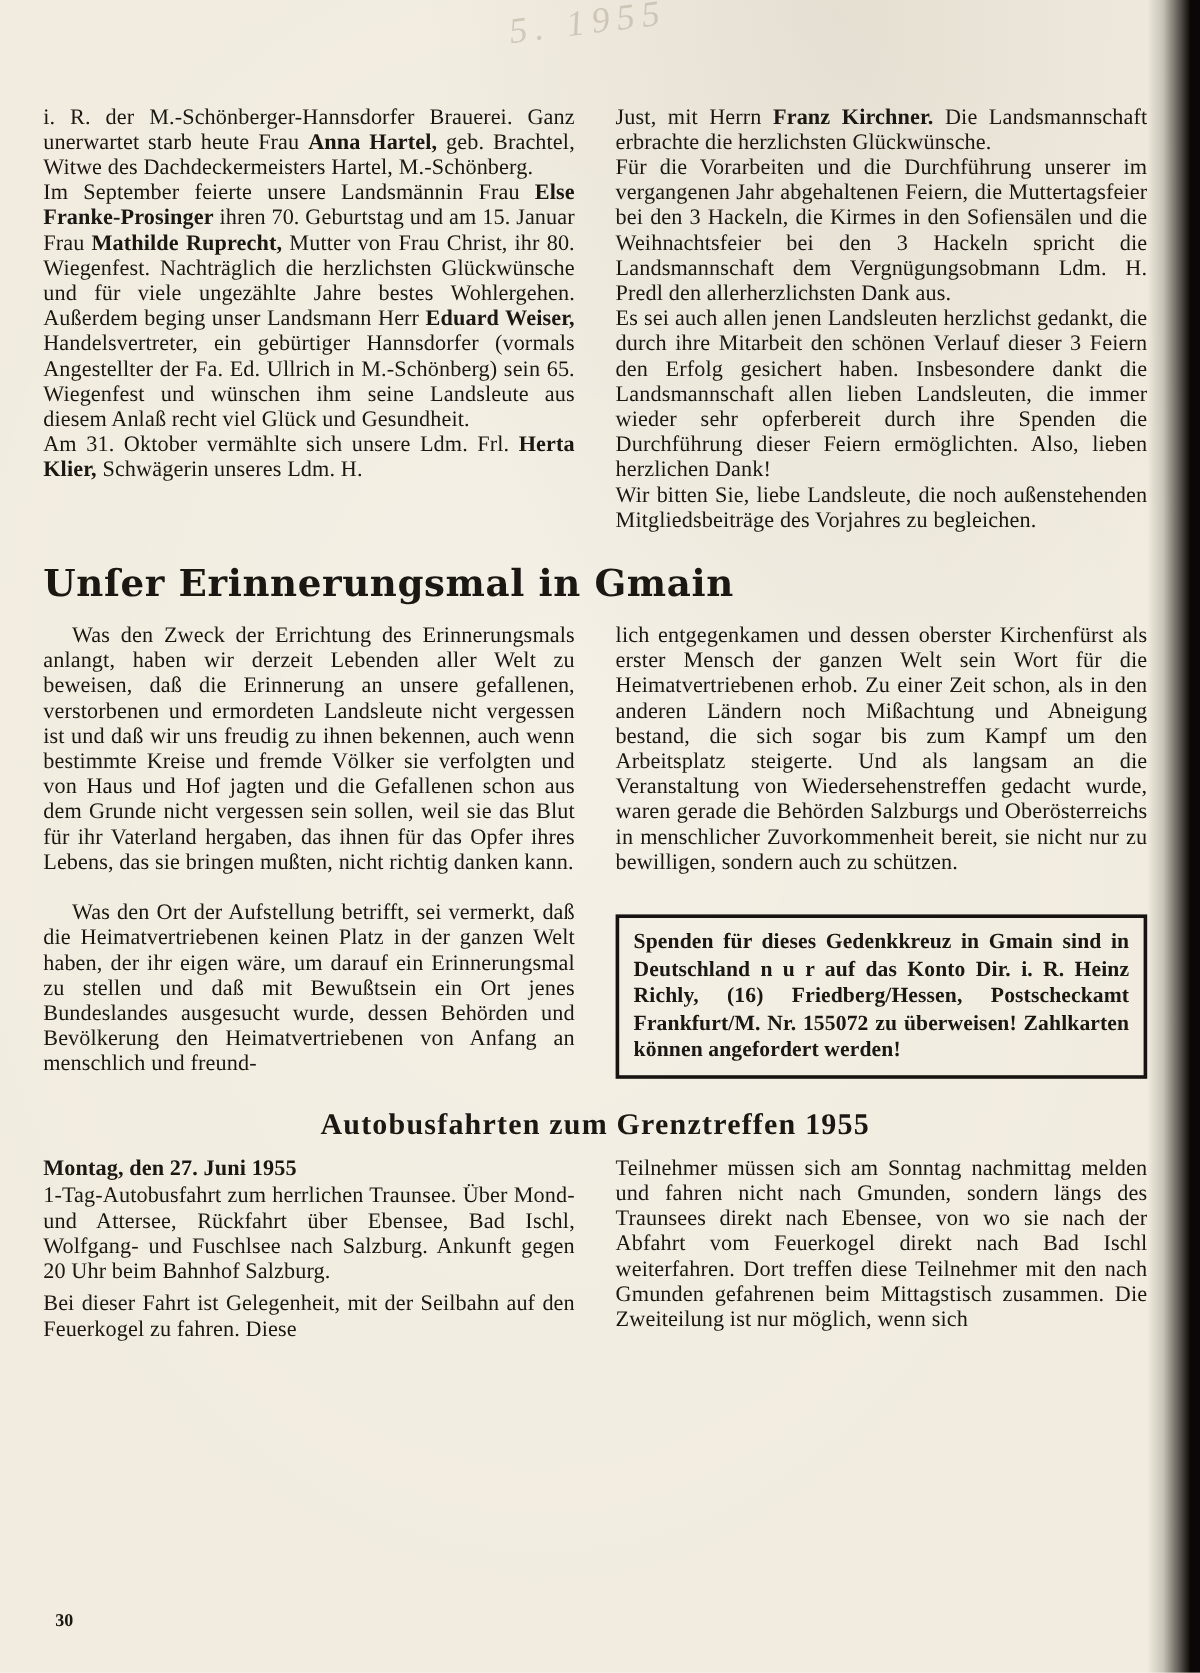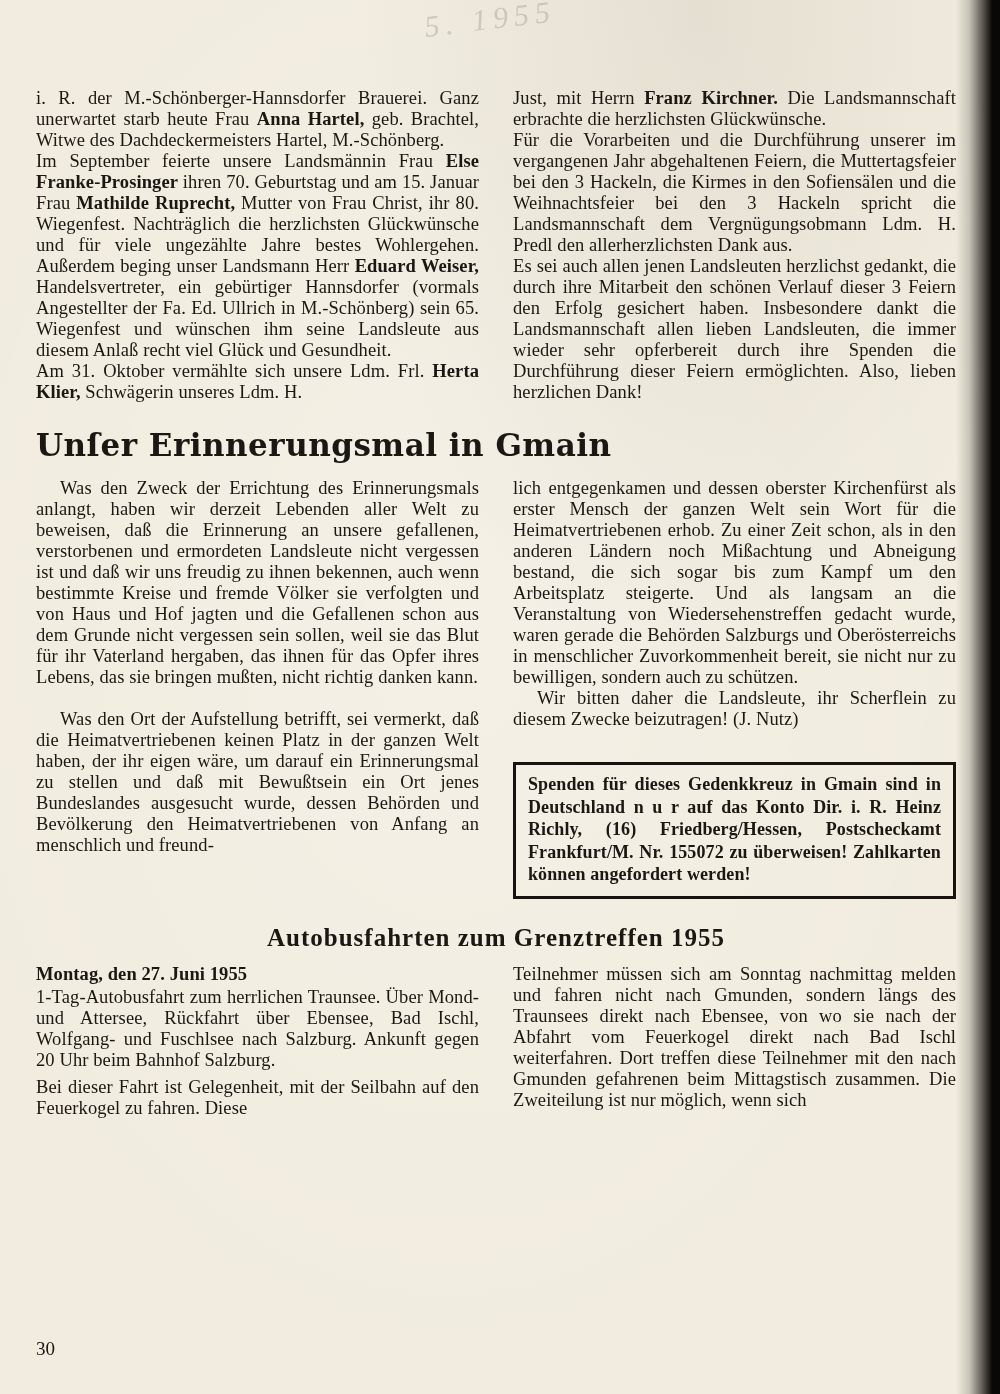--- a/index.html
+++ b/index.html
@@ -71,22 +71,22 @@
   .donation-box {
     margin-top: 32px;
     border: 3px solid #171310;
     padding: 8px 12px 10px 12px;
     font-weight: 700;
     font-size: 18px;
     line-height: 22.5px;
     text-align: justify;
   }
   .pageno {
-    position: absolute; left: 36px; bottom: 34px;
-    font-size: 19px; font-weight: 400;
+    position: absolute; left: 46px; bottom: 34px;
+    font-size: 15px; font-weight: 700;
   }
 </style>
 </head>
 <body>
 
 <div class="page">
 
   <div class="handwriting">5. 1955</div>
 
   <div class="content">
@@ -94,33 +94,33 @@
     <div class="cols">
       <div class="col">
         <p class="p"><span>i. R. der M.-Schönberger-Hannsdorfer Brauerei. Ganz unerwartet starb heute Frau </span><span class="b">Anna Hartel,</span><span> geb. Brachtel, Witwe des Dachdeckermeisters Hartel, M.-Schönberg.</span></p>
         <p class="p"><span>Im September feierte unsere Landsmännin Frau </span><span class="b">Else Franke-Prosinger</span><span> ihren 70. Geburtstag und am 15. Januar Frau </span><span class="b">Mathilde Ruprecht,</span><span> Mutter von Frau Christ, ihr 80. Wiegenfest. Nachträglich die herzlichsten Glückwünsche und für viele ungezählte Jahre bestes Wohlergehen. Außerdem beging unser Landsmann Herr </span><span class="b">Eduard Weiser,</span><span> Handelsvertreter, ein gebürtiger Hannsdorfer (vormals Angestellter der Fa. Ed. Ullrich in M.-Schönberg) sein 65. Wiegenfest und wünschen ihm seine Landsleute aus diesem Anlaß recht viel Glück und Gesundheit.</span></p>
         <p class="p"><span>Am 31. Oktober vermählte sich unsere Ldm. Frl. </span><span class="b">Herta Klier,</span><span> Schwägerin unseres Ldm. H.</span></p>
       </div>
       <div class="col">
         <p class="p"><span>Just, mit Herrn </span><span class="b">Franz Kirchner.</span><span> Die Landsmannschaft erbrachte die herzlichsten Glückwünsche.</span></p>
         <p class="p"><span>Für die Vorarbeiten und die Durchführung unserer im vergangenen Jahr abgehaltenen Feiern, die Muttertagsfeier bei den 3 Hackeln, die Kirmes in den Sofiensälen und die Weihnachtsfeier bei den 3 Hackeln spricht die Landsmannschaft dem Vergnügungsobmann Ldm. H. Predl den allerherzlichsten Dank aus.</span></p>
         <p class="p"><span>Es sei auch allen jenen Landsleuten herzlichst gedankt, die durch ihre Mitarbeit den schönen Verlauf dieser 3 Feiern den Erfolg gesichert haben. Insbesondere dankt die Landsmannschaft allen lieben Landsleuten, die immer wieder sehr opferbereit durch ihre Spenden die Durchführung dieser Feiern ermöglichten. Also, lieben herzlichen Dank!</span></p>
+        <p class="p"><span>Wir bitten Sie, liebe Landsleute, die noch außenstehenden Mitgliedsbeiträge des Vorjahres zu begleichen.</span></p>
       </div>
     </div>
 
     <h1 class="fraktur">Unſer Erinnerungsmal in Gmain</h1>
 
     <div class="cols">
       <div class="col">
         <p class="p indent"><span>Was den Zweck der Errichtung des Erinnerungsmals anlangt, haben wir derzeit Lebenden aller Welt zu beweisen, daß die Erinnerung an unsere gefallenen, verstorbenen und ermordeten Landsleute nicht vergessen ist und daß wir uns freudig zu ihnen bekennen, auch wenn bestimmte Kreise und fremde Völker sie verfolgten und von Haus und Hof jagten und die Gefallenen schon aus dem Grunde nicht vergessen sein sollen, weil sie das Blut für ihr Vaterland hergaben, das ihnen für das Opfer ihres Lebens, das sie bringen mußten, nicht richtig danken kann.</span></p>
         <p class="p indent gap"><span>Was den Ort der Aufstellung betrifft, sei vermerkt, daß die Heimatvertriebenen keinen Platz in der ganzen Welt haben, der ihr eigen wäre, um darauf ein Erinnerungsmal zu stellen und daß mit Bewußtsein ein Ort jenes Bundeslandes ausgesucht wurde, dessen Behörden und Bevölkerung den Heimatvertriebenen von Anfang an menschlich und freund-</span></p>
       </div>
       <div class="col">
         <p class="p"><span>lich entgegenkamen und dessen oberster Kirchenfürst als erster Mensch der ganzen Welt sein Wort für die Heimatvertriebenen erhob. Zu einer Zeit schon, als in den anderen Ländern noch Mißachtung und Abneigung bestand, die sich sogar bis zum Kampf um den Arbeitsplatz steigerte. Und als langsam an die Veranstaltung von Wiedersehenstreffen gedacht wurde, waren gerade die Behörden Salzburgs und Oberösterreichs in menschlicher Zuvorkommenheit bereit, sie nicht nur zu bewilligen, sondern auch zu schützen.</span></p>
-        <p class="p indent"><span>Wir bitten daher die Landsleute, ihr Scherflein zu diesem Zwecke beizutragen! (J. Nutz)</span></p>
         <div class="donation-box">Spenden für dieses Gedenkkreuz in Gmain sind in Deutschland n u r auf das Konto Dir. i. R. Heinz Richly, (16) Friedberg/Hessen, Postscheckamt Frankfurt/M. Nr. 155072 zu überweisen! Zahlkarten können angefordert werden!</div>
       </div>
     </div>
 
     <h2 class="bus-title">Autobusfahrten zum Grenztreffen 1955</h2>
 
     <div class="cols">
       <div class="col">
         <p class="subhead">Montag, den 27. Juni 1955</p>
         <p class="p"><span>1-Tag-Autobusfahrt zum herrlichen Traunsee. Über Mond- und Attersee, Rückfahrt über Ebensee, Bad Ischl, Wolfgang- und Fuschlsee nach Salzburg. Ankunft gegen 20 Uhr beim Bahnhof Salzburg.</span></p>

